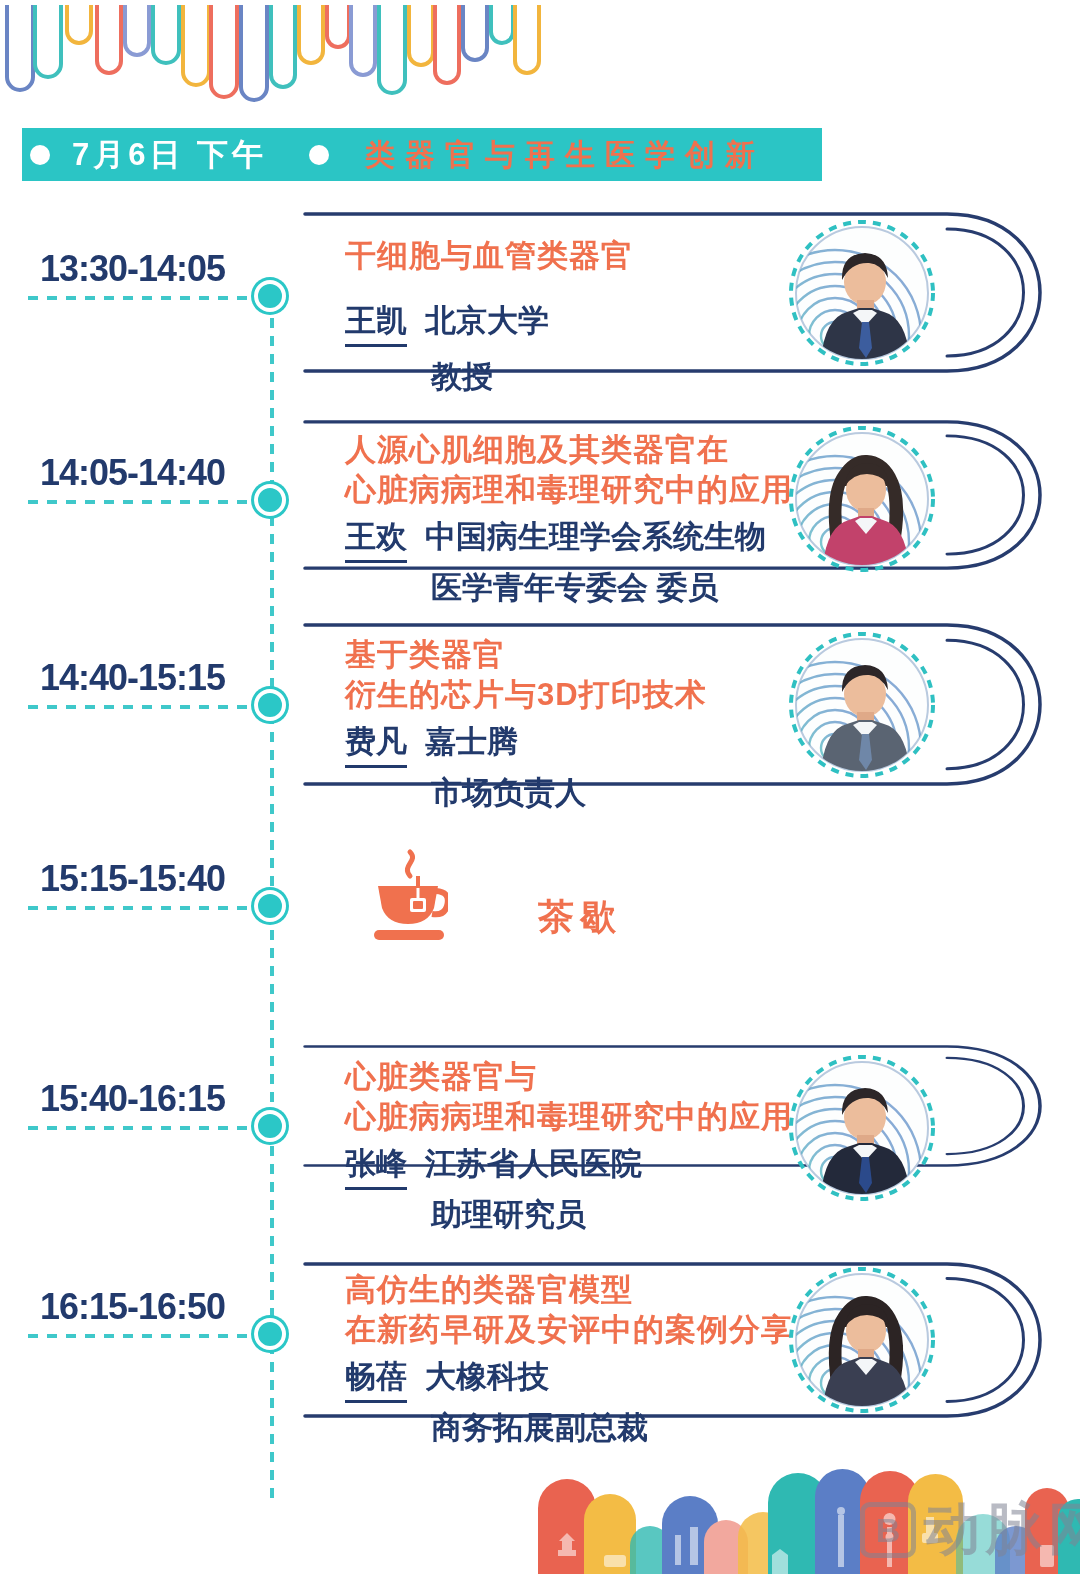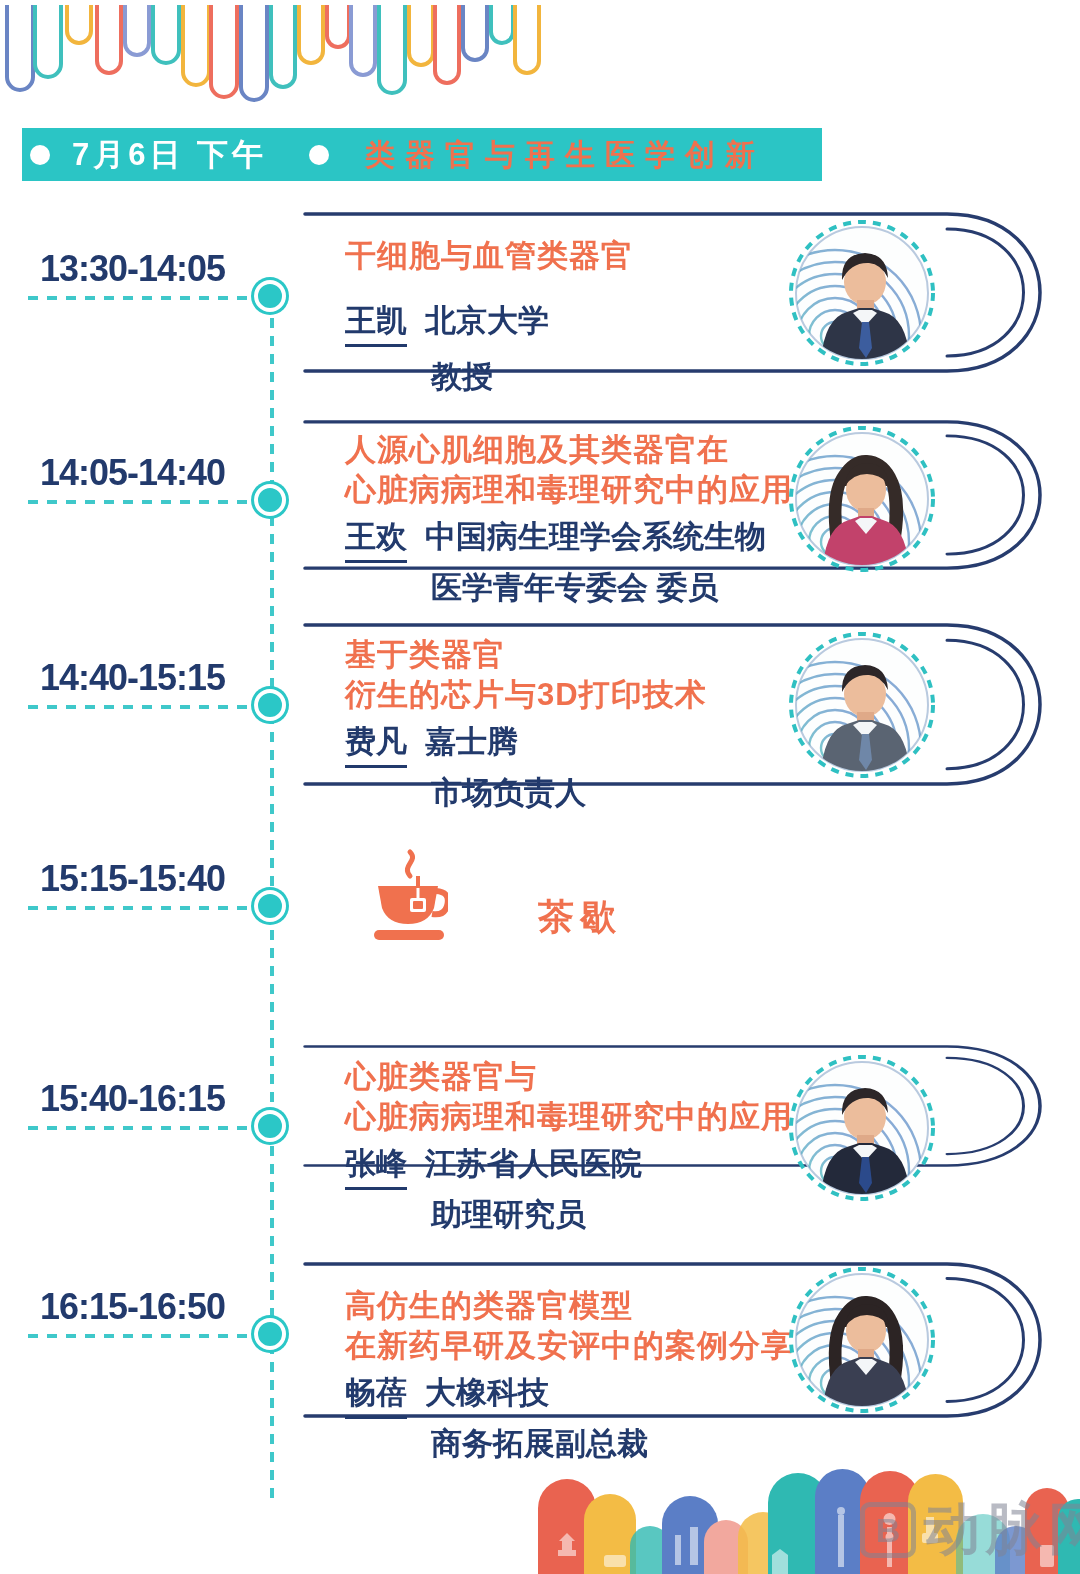--- a/index.html
+++ b/index.html
@@ -248,21 +248,21 @@
   </div>
 
   <div class="time" style="top:1286px">16:15-16:50</div>
   <div class="tl-line" style="top:1334px"></div>
   <div class="dot" style="left:254px;top:1318px"></div>
   <div class="card tight" style="top:1262px;height:156px">
     <svg class="capsule" viewBox="0 0 730 160" preserveAspectRatio="none">
       <path class="cap-outer" d="M0 2 H642 C766 2 766 158 642 158 H0"></path>
       <path class="cap-inner" d="M642 17 C744 17 744 143 642 143"></path>
     </svg>
-    <div class="card-text" style="padding-top:24px">
+    <div class="card-text" style="padding-top:8px">
       <div class="title">高仿生的类器官模型</div>
       <div class="title">在新药早研及安评中的案例分享</div>
       <div class="who">
         <span class="name">畅蓓</span><span class="org">大橡科技</span>
       </div>
       <div class="role">商务拓展副总裁</div>
     </div>
     <svg class="avatar" style="top:3px;--suit:#3a3f52;--hair:#2c2424" viewBox="0 0 150 150">
         <use href="#av-f"></use>
       </svg>

